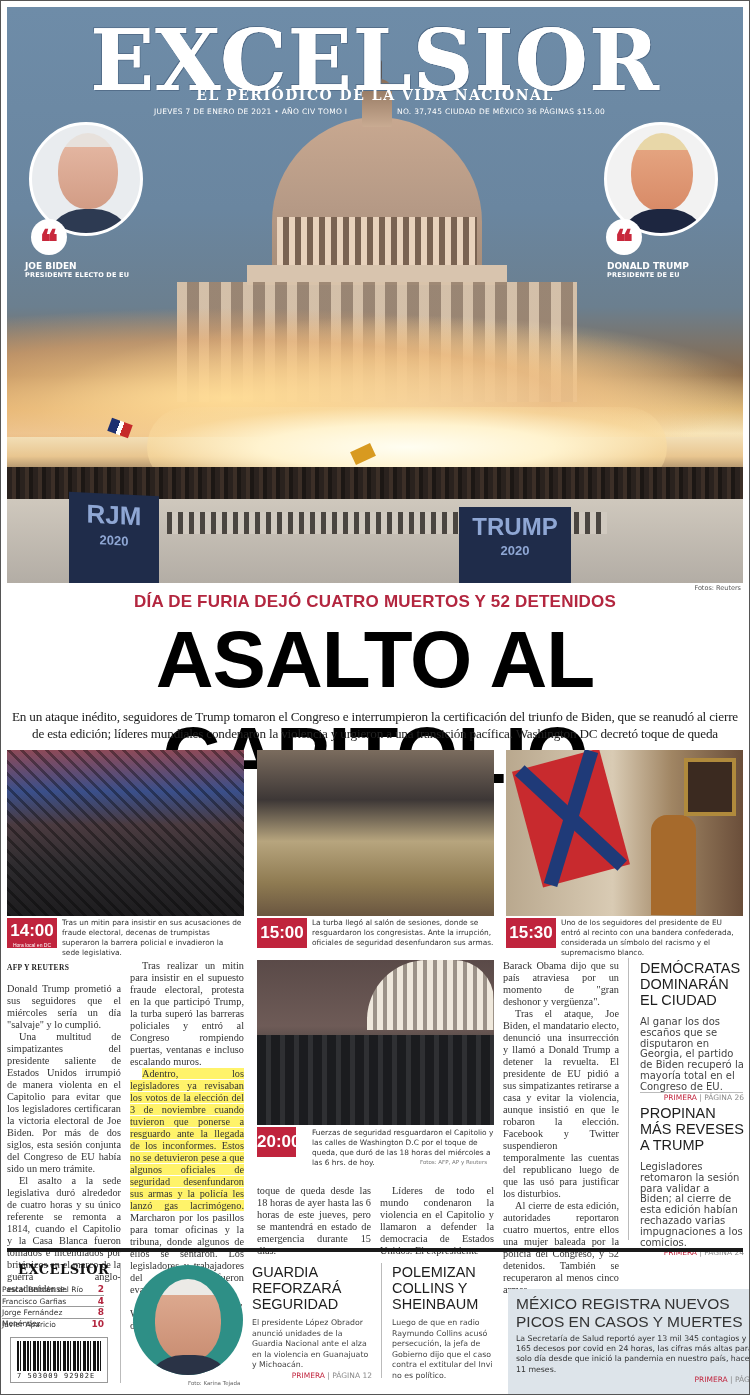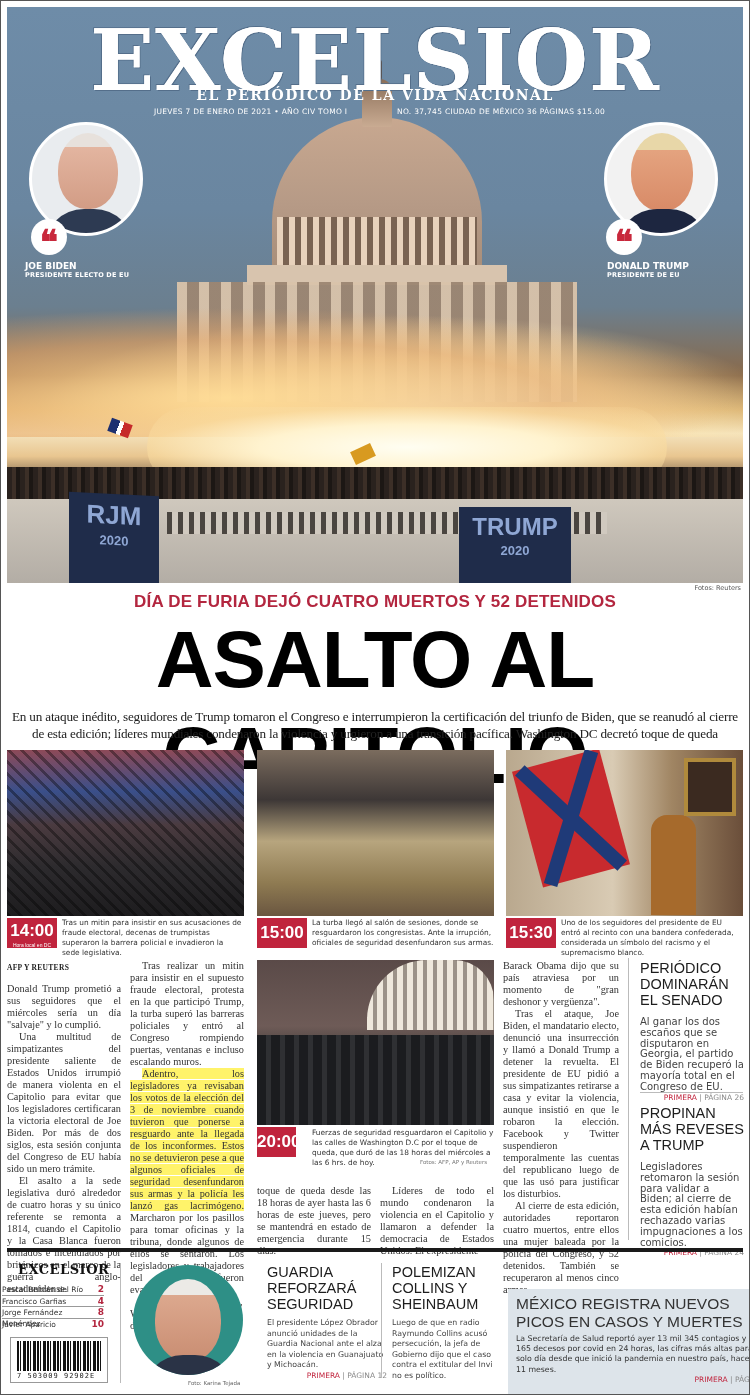--- a/index.html
+++ b/index.html
@@ -197,21 +197,21 @@
 </div>
 <div class="abs col" style="left:503px;top:960px;width:116px">
   <p class="noind">Barack Obama dijo que su país atraviesa por un momento de "gran deshonor y vergüenza".</p>
   <p>Tras el ataque, Joe Biden, el mandatario electo, denunció una insurrección y llamó a Donald Trump a detener la revuelta. El presidente de EU pidió a sus simpatizantes retirarse a casa y evitar la violencia, aunque insistió en que le robaron la elección. Facebook y Twitter suspendieron temporalmente las cuentas del republicano luego de que las usó para justificar los disturbios.</p>
   <p>Al cierre de esta edición, autoridades reportaron cuatro muertos, entre ellos una mujer baleada por la policía del Congreso, y 52 detenidos. También se recuperaron al menos cinco armas.</p>
   <div class="ref"><span class="pri">PRIMERA</span><span> | PÁGINAS 24-26</span></div>
 </div>
 
 <div class="abs vsep" style="left:628px;top:958px;height:282px"></div>
 <div class="abs" style="left:640px;top:960px;width:104px">
-  <div class="side-title">PERIÓDICO DOMINARÁN EL SENADO</div>
+  <div class="side-title">DEMÓCRATAS DOMINARÁN EL CIUDAD</div>
   <div class="side-text" style="margin-top:9px">Al ganar los dos escaños que se disputaron en Georgia, el partido de Biden recuperó la mayoría total en el Congreso de EU.</div>
   <div class="ref"><span class="pri">PRIMERA</span><span> | PÁGINA 26</span></div>
 </div>
 <div class="abs hsep" style="left:640px;top:1092px;width:103px"></div>
 <div class="abs" style="left:640px;top:1105px;width:104px">
   <div class="side-title">PROPINAN MÁS REVESES A TRUMP</div>
   <div class="side-text" style="margin-top:9px">Legisladores retomaron la sesión para validar a Biden; al cierre de esta edición habían rechazado varias impugnaciones a los comicios.</div>
   <div class="ref"><span class="pri">PRIMERA</span><span> | PÁGINA 24</span></div>
 </div>
 
@@ -240,21 +240,21 @@
   <div class="barcode" style="height:30px"></div>
   <div style="font-size:7px;letter-spacing:1px;font-family:'DejaVu Sans Mono',monospace;margin-top:1px">7  503009  92902E</div>
 </div>
 <div class="abs vsep" style="left:120px;top:1263px;height:120px"></div>
 <div class="abs" style="left:133px;top:1265px;width:110px;height:110px;border-radius:50%;background:#2e8f86;overflow:hidden">
   <div class="face" style="left:22px;top:14px;width:66px;height:82px;background:linear-gradient(180deg,#eceae6 0 20%,#dca88e 20%,#c98d72 100%)"></div>
   <div class="face" style="left:10px;top:90px;width:92px;height:40px;background:#2a3346;border-radius:40px 40px 0 0"></div>
 </div>
 <div class="abs" style="left:188px;top:1380px;font-size:5.5px;color:#666">Foto: Karina Tejada</div>
 
-<div class="abs" style="left:267px;top:1264px;width:120px">
+<div class="abs" style="left:252px;top:1264px;width:120px">
   <div class="side-title" style="font-size:14.5px">GUARDIA REFORZARÁ SEGURIDAD</div>
   <div class="side-text" style="margin-top:6px;font-size:7.8px;line-height:10.5px">El presidente López Obrador anunció unidades de la Guardia Nacional ante el alza en la violencia en Guanajuato y Michoacán.</div>
   <div class="ref"><span class="pri">PRIMERA</span><span> | PÁGINA 12</span></div>
 </div>
 <div class="abs vsep" style="left:381px;top:1263px;height:115px"></div>
 <div class="abs" style="left:392px;top:1264px;width:108px">
   <div class="side-title" style="font-size:14.5px">POLEMIZAN COLLINS Y SHEINBAUM</div>
   <div class="side-text" style="margin-top:6px;font-size:7.8px;line-height:10.5px">Luego de que en radio Raymundo Collins acusó persecución, la jefa de Gobierno dijo que el caso contra el extitular del Invi no es político.</div>
 </div>
 

